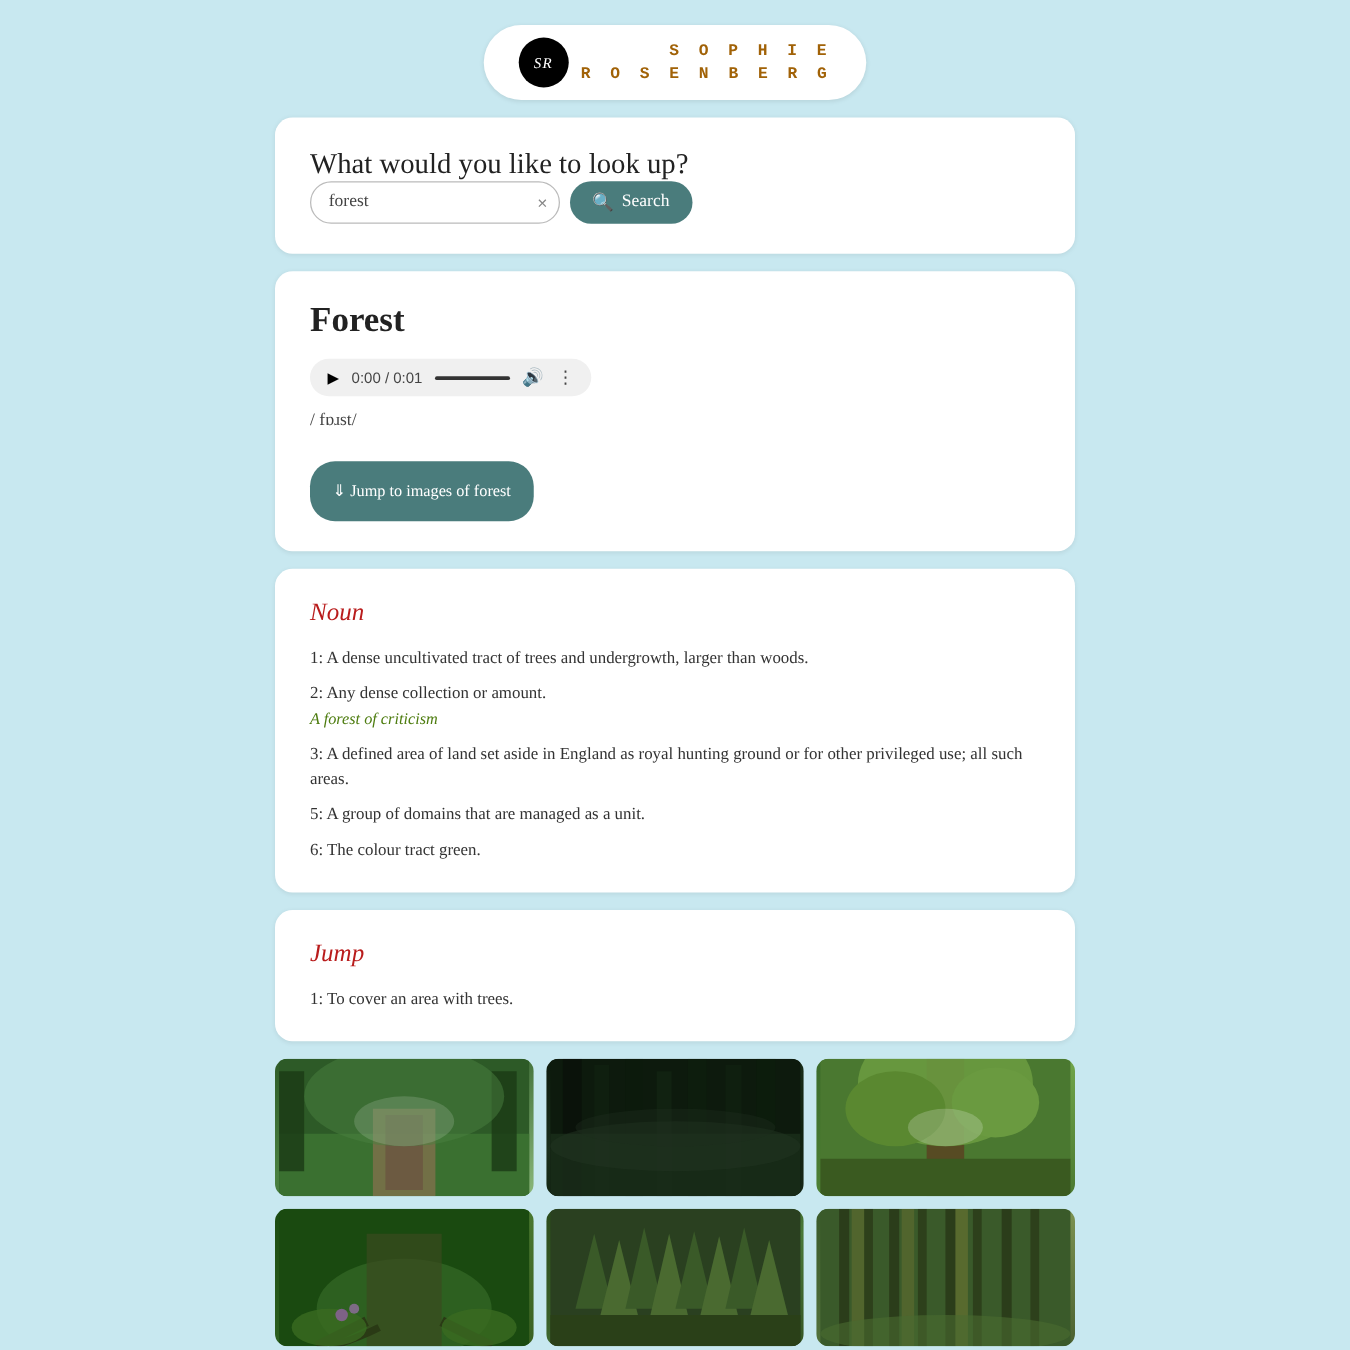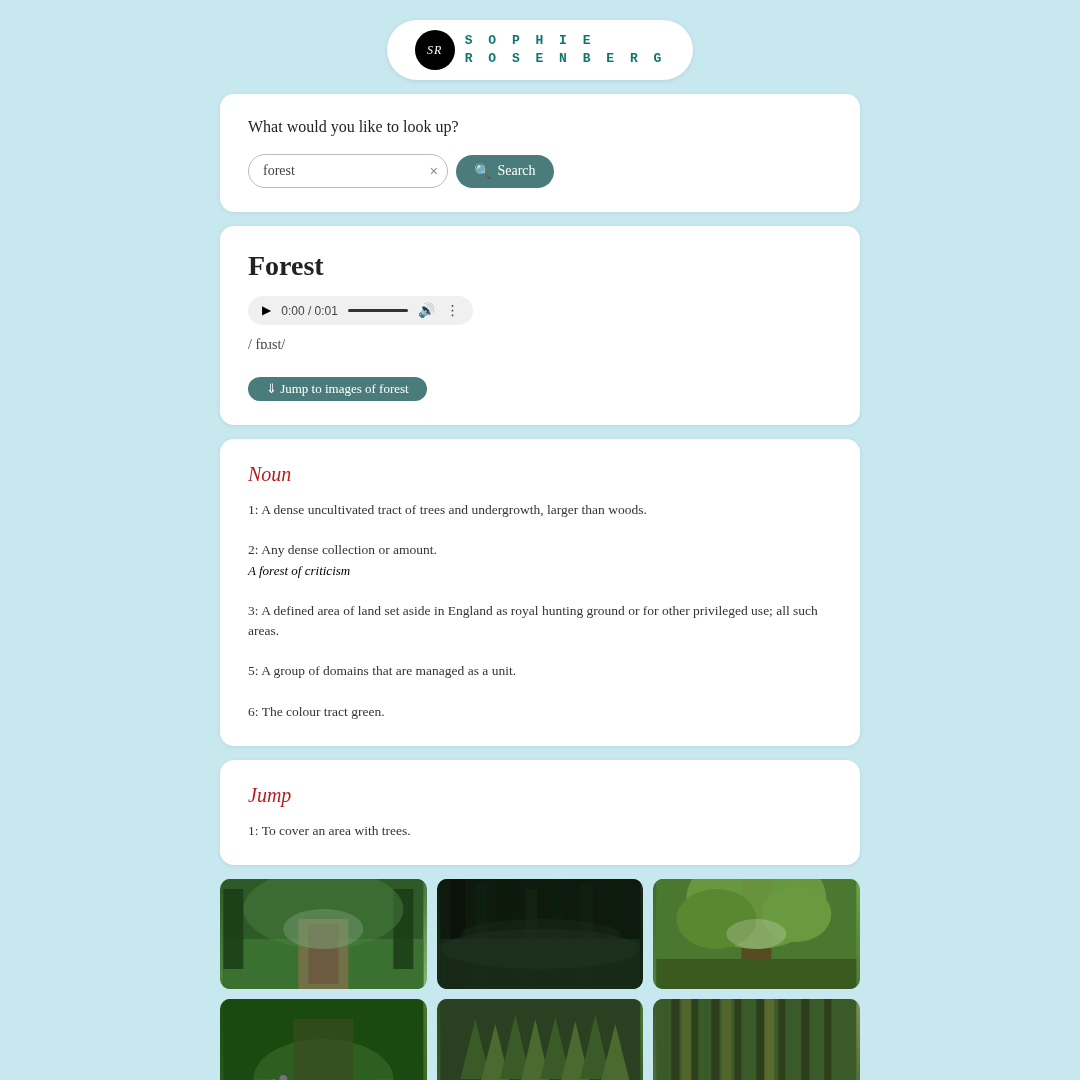--- a/index.html
+++ b/index.html
@@ -37,38 +37,39 @@
       color: white;
       font-size: 12px;
       font-family: Georgia, serif;
       font-style: italic;
       letter-spacing: 1px;
     }
     .logo-text {
       font-family: 'Courier New', monospace;
       font-size: 13px;
       letter-spacing: 4px;
-      color: #0f766e;
+      color: #a16207;
       font-weight: 600;
       line-height: 1.4;
+      text-align: right;
     }
     
     .card {
       background: white;
       border-radius: 14px;
       padding: 24px 28px;
       width: 100%;
       box-shadow: 0 1px 4px rgba(0,0,0,0.08);
     }
     
     .search-title {
-      font-size: 16px;
+      font-size: 23px;
       font-weight: 400;
       color: #222;
-      margin-bottom: 18px;
+      margin-bottom: 1px;
       font-family: Georgia, serif;
     }
     .search-row {
       display: flex;
       gap: 8px;
       align-items: center;
     }
     .search-input-wrap {
       position: relative;
       display: flex;
@@ -139,49 +140,49 @@
       font-size: 14px;
       color: #444;
       margin-bottom: 24px;
       font-family: Georgia, serif;
     }
     .jump-btn {
       background: #4a7c7c;
       color: white;
       border: none;
       border-radius: 20px;
-      padding: 4px 18px;
+      padding: 16px 18px;
       font-size: 13px;
       cursor: pointer;
       font-family: Georgia, serif;
     }
     
     .pos-title {
       font-size: 20px;
       font-style: italic;
       font-weight: 400;
       color: #b91c1c;
       margin-bottom: 14px;
       font-family: Georgia, serif;
     }
     .def-list {
       list-style: none;
       display: flex;
       flex-direction: column;
-      gap: 20px;
+      gap: 8px;
     }
     .def-item {
       font-size: 13.5px;
       color: #333;
       line-height: 1.5;
       font-family: Georgia, serif;
     }
     .def-example {
       font-style: italic;
-      color: #000000;
+      color: #4d7c0f;
       font-size: 13px;
     }
     
     .image-grid {
       display: grid;
       grid-template-columns: repeat(3, 1fr);
       gap: 10px;
       width: 100%;
     }
     .img-cell {

